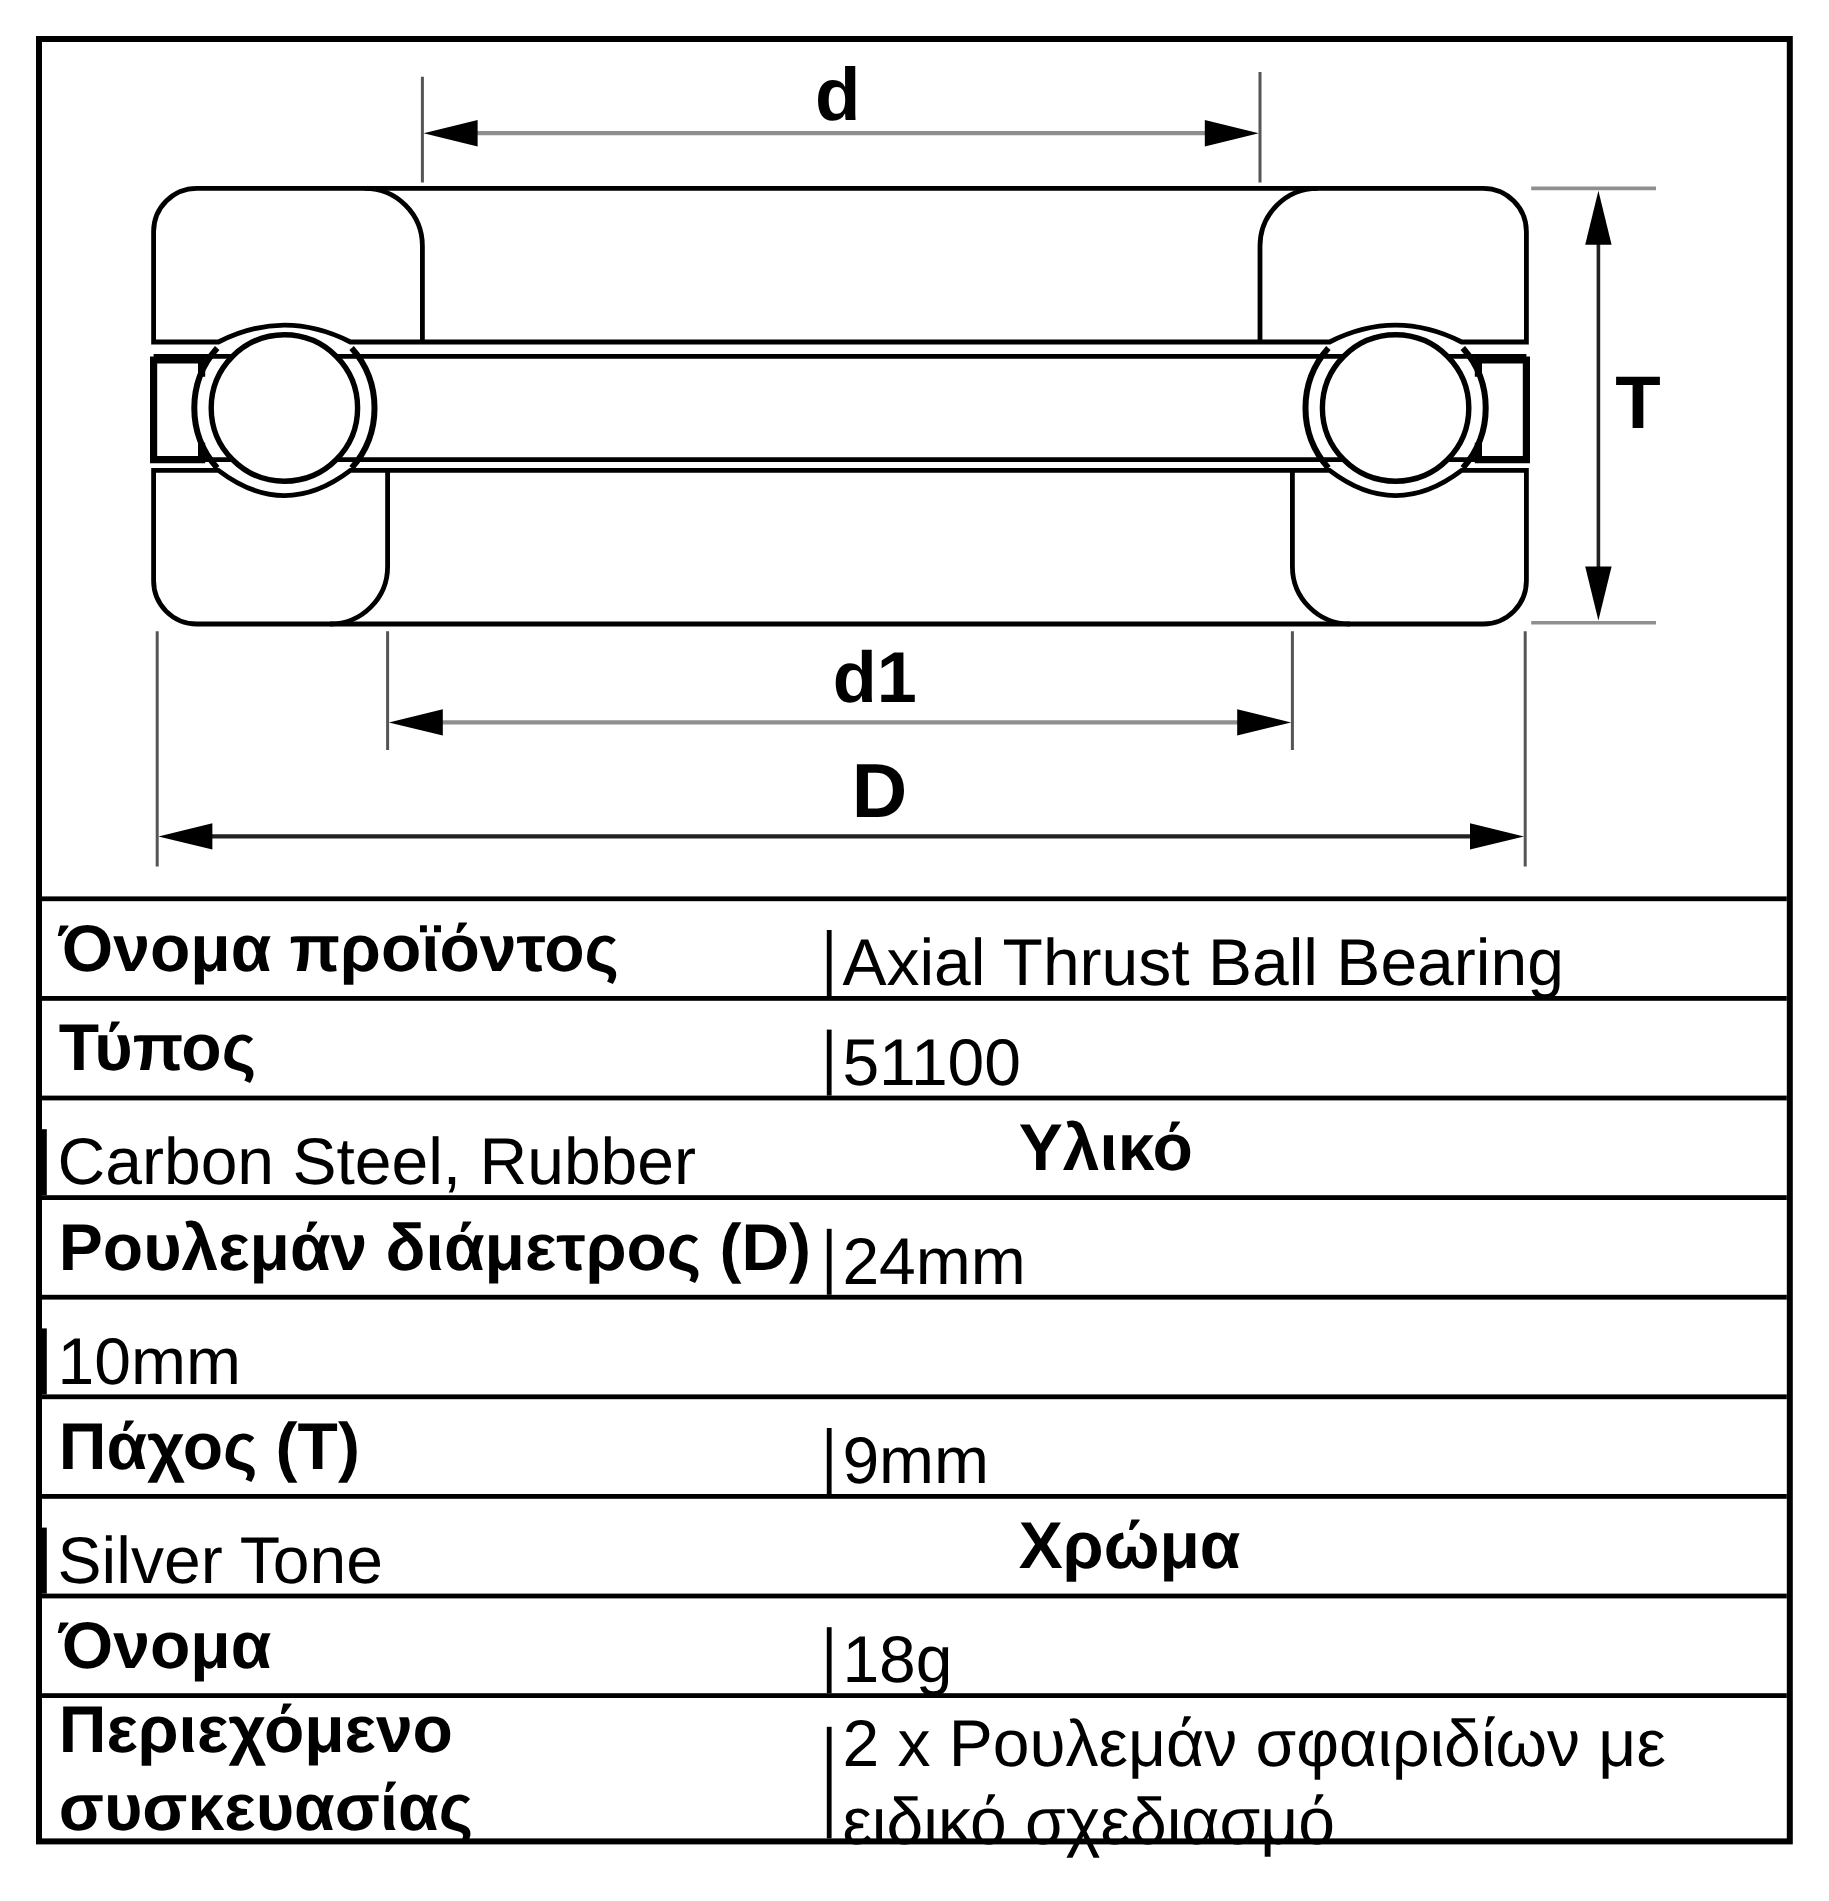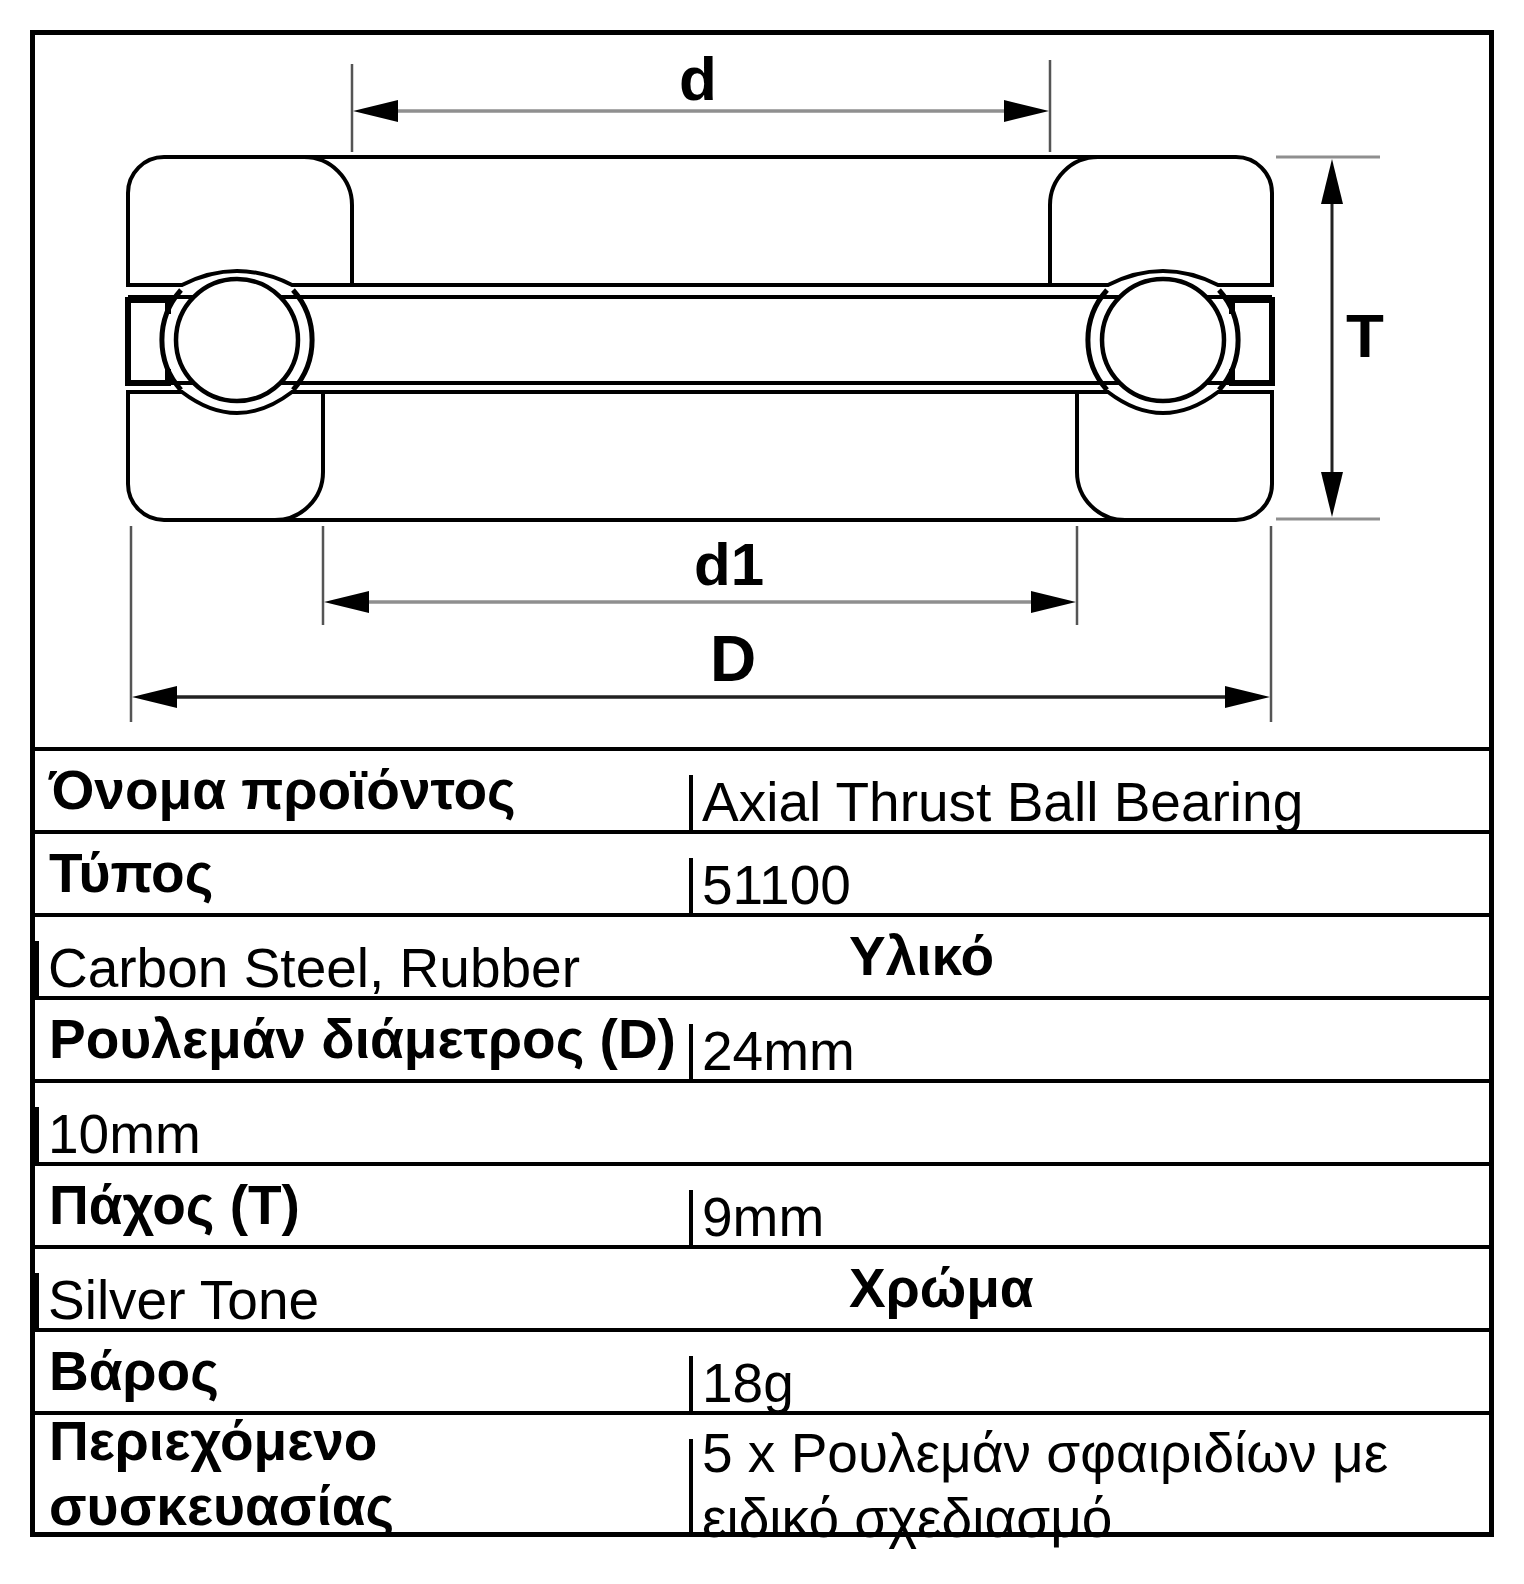--- a/index.html
+++ b/index.html
@@ -137,22 +137,22 @@
       </div>
       <div class="t-row">
         <div class="cell cell-l">Πάχος (T)</div>
         <div class="cell cell-r">9mm</div>
       </div>
       <div class="t-row">
         <div class="cell cell-r">Silver Tone</div>
         <div class="cell cell-l">Χρώμα</div>
       </div>
       <div class="t-row">
-        <div class="cell cell-l">Βάρος</div>
+        <div class="cell cell-l">Όνομα</div>
         <div class="cell cell-r">18g</div>
       </div>
       <div class="t-row">
         <div class="cell cell-l">Περιεχόμενο συσκευασίας</div>
-        <div class="cell cell-r">5 x Ρουλεμάν σφαιριδίων με ειδικό σχεδιασμό</div>
+        <div class="cell cell-r">2 x Ρουλεμάν σφαιριδίων με ειδικό σχεδιασμό</div>
       </div>
     </div>
 
 </div>
 
 </body></html>

